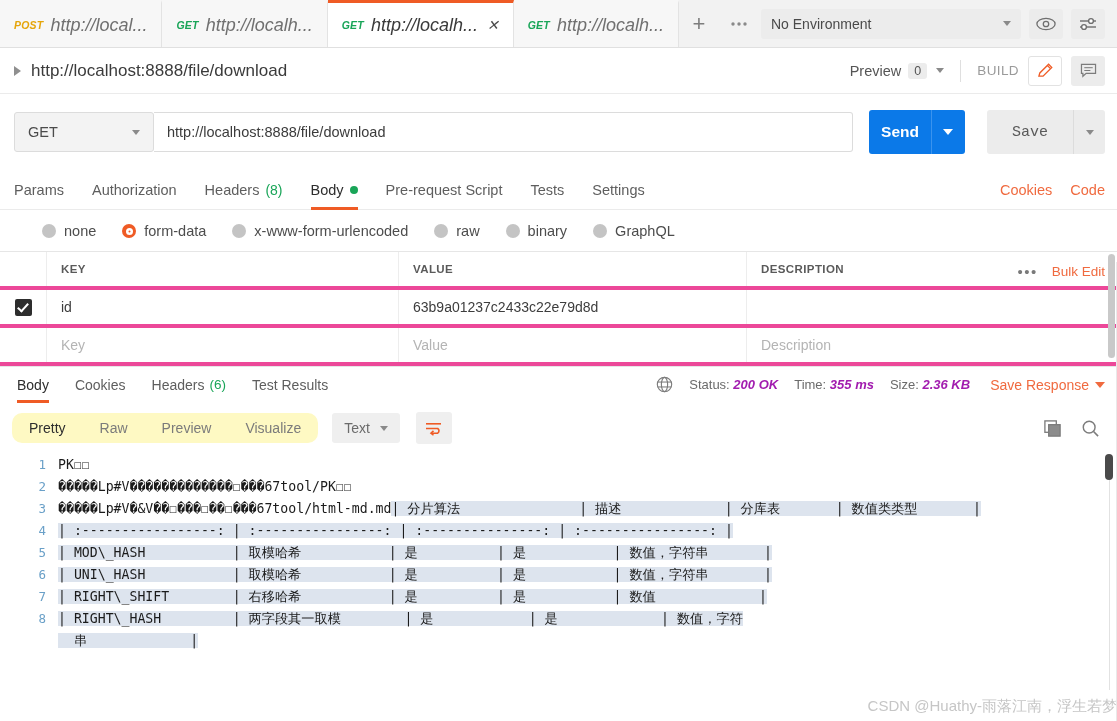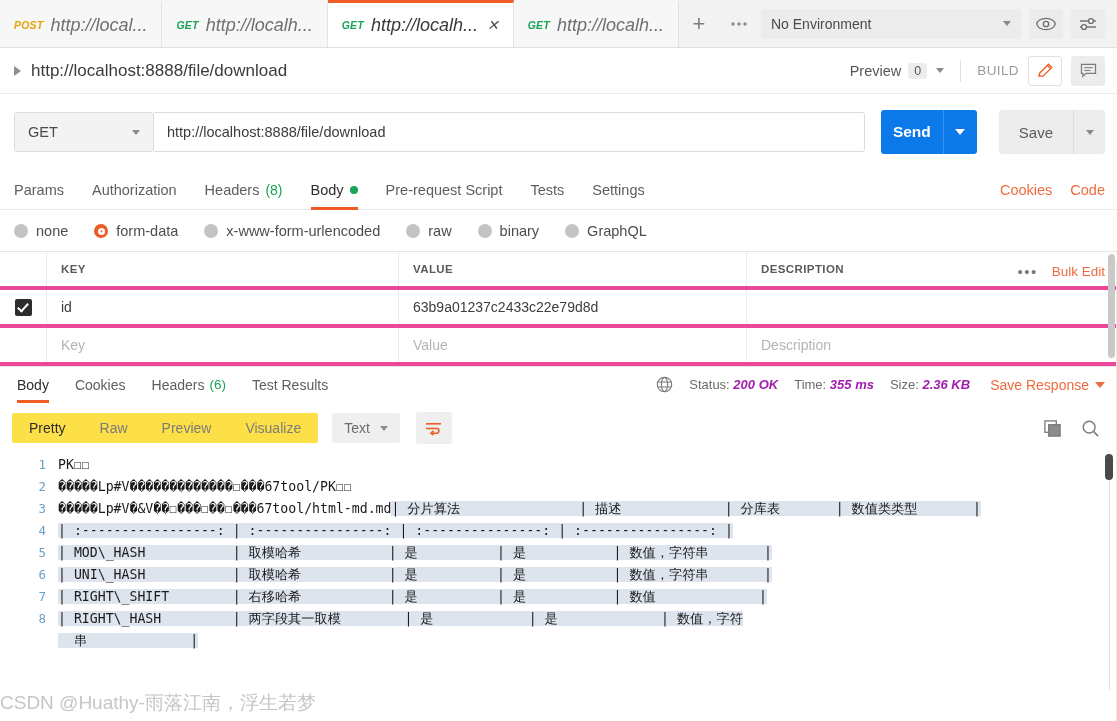--- a/index.html
+++ b/index.html
@@ -150,24 +150,24 @@
     border-left: 1px solid #3a93ee; cursor: pointer;
   }
   .caret-w {
     width: 0; height: 0;
     border-left: 5px solid transparent;
     border-right: 5px solid transparent;
     border-top: 6px solid #ffffff;
   }
   .save-group { display: flex; margin-left: 10px; }
   .save-btn {
-    height: 44px; padding: 0 20px;
+    height: 44px; padding: 0 25px;
     background: #ececec; color: #5a5a5a;
     font-size: 15px; border: none; border-radius: 3px 0 0 3px; cursor: pointer;
-    font-family: Liberation Sans, sans-serif;
+    font-family: Liberation Mono, monospace;
   }
   .save-caret {
     height: 44px; width: 32px;
     background: #ececec; border-radius: 0 3px 3px 0;
     display: flex; align-items: center; justify-content: center;
     border-left: 1px solid #dcdcdc; cursor: pointer;
   }
 
   
   .reqtabs {
@@ -196,20 +196,21 @@
   .reqtabs-spacer { flex: 1; }
   .orange-link {
     color: #f06a3f; font-size: 14.5px; margin-left: 18px; cursor: pointer;
   }
 
   
   .moderow {
     display: flex; align-items: center;
     padding: 13px 22px 12px 14px;
     gap: 26px;
+    margin-left: 28px;
   }
   .mode {
     display: flex; align-items: center; gap: 8px;
     font-size: 14.5px; color: #4d4d4d; cursor: pointer;
   }
   .radio {
     width: 14px; height: 14px; border-radius: 50%;
     background: #c4c4c4; display: inline-block; position: relative;
   }
   .radio.sel { background: #ef5b25; }
@@ -294,21 +295,21 @@
     border-right: 5px solid transparent;
     border-top: 6px solid #f06a3f;
   }
 
   
   .viewbar {
     display: flex; align-items: center;
     padding: 10px 12px 10px 12px; gap: 8px;
   }
   .segs {
-    display: flex; background: #fde047; border-radius: 2px; overflow: hidden;
+    display: flex; background: #fef9c3; border-radius: 10px; overflow: hidden;
   }
   .seg {
     padding: 7px 17px; font-size: 14px; color: #7b7b7b; cursor: pointer;
   }
   .seg.active { color: #2e2e2e; }
   .fmt {
     display: flex; align-items: center; gap: 10px;
     background: #efefef; border-radius: 3px;
     padding: 7px 12px; font-size: 14px; color: #6b6b6b; cursor: pointer;
     margin-left: 6px;
@@ -347,21 +348,21 @@
     position: absolute; right: 4px; top: 0; width: 8px; height: 26px;
     background: #4a4a4a; border-radius: 4px;
   }
   .code-track-v {
     position: absolute; right: 7px; top: 0; bottom: 0;
     width: 1px; background: #e2e2e2;
   }
 
   .watermark {
     position: absolute; left: 0; right: 0; bottom: 5px;
-    text-align: left; color: #c6c6c6; font-size: 19px;
+    text-align: right; color: #c6c6c6; font-size: 15px;
     font-family: "Liberation Sans", sans-serif;
     pointer-events: none;
   }
   .rightrail {
     position: absolute; right: 0; top: 262px; bottom: 0;
     width: 1px; background: #e9e9e9;
   }
 </style>
 </head>
 <body>

